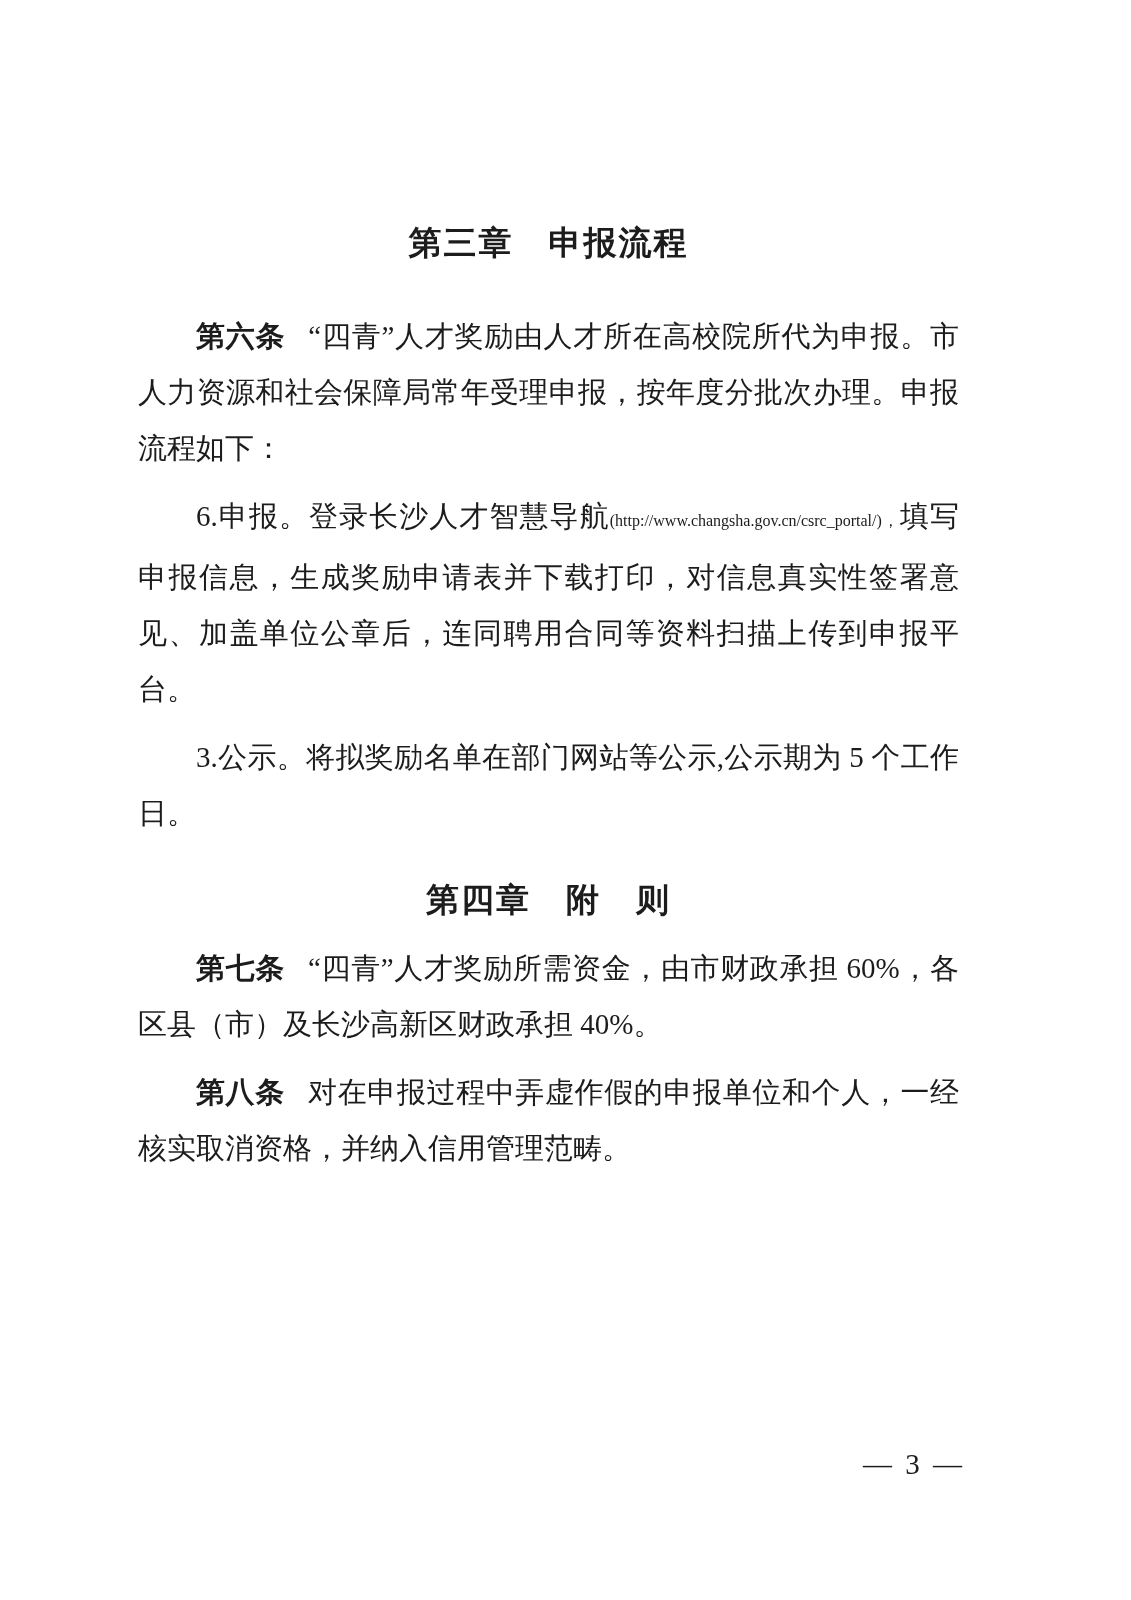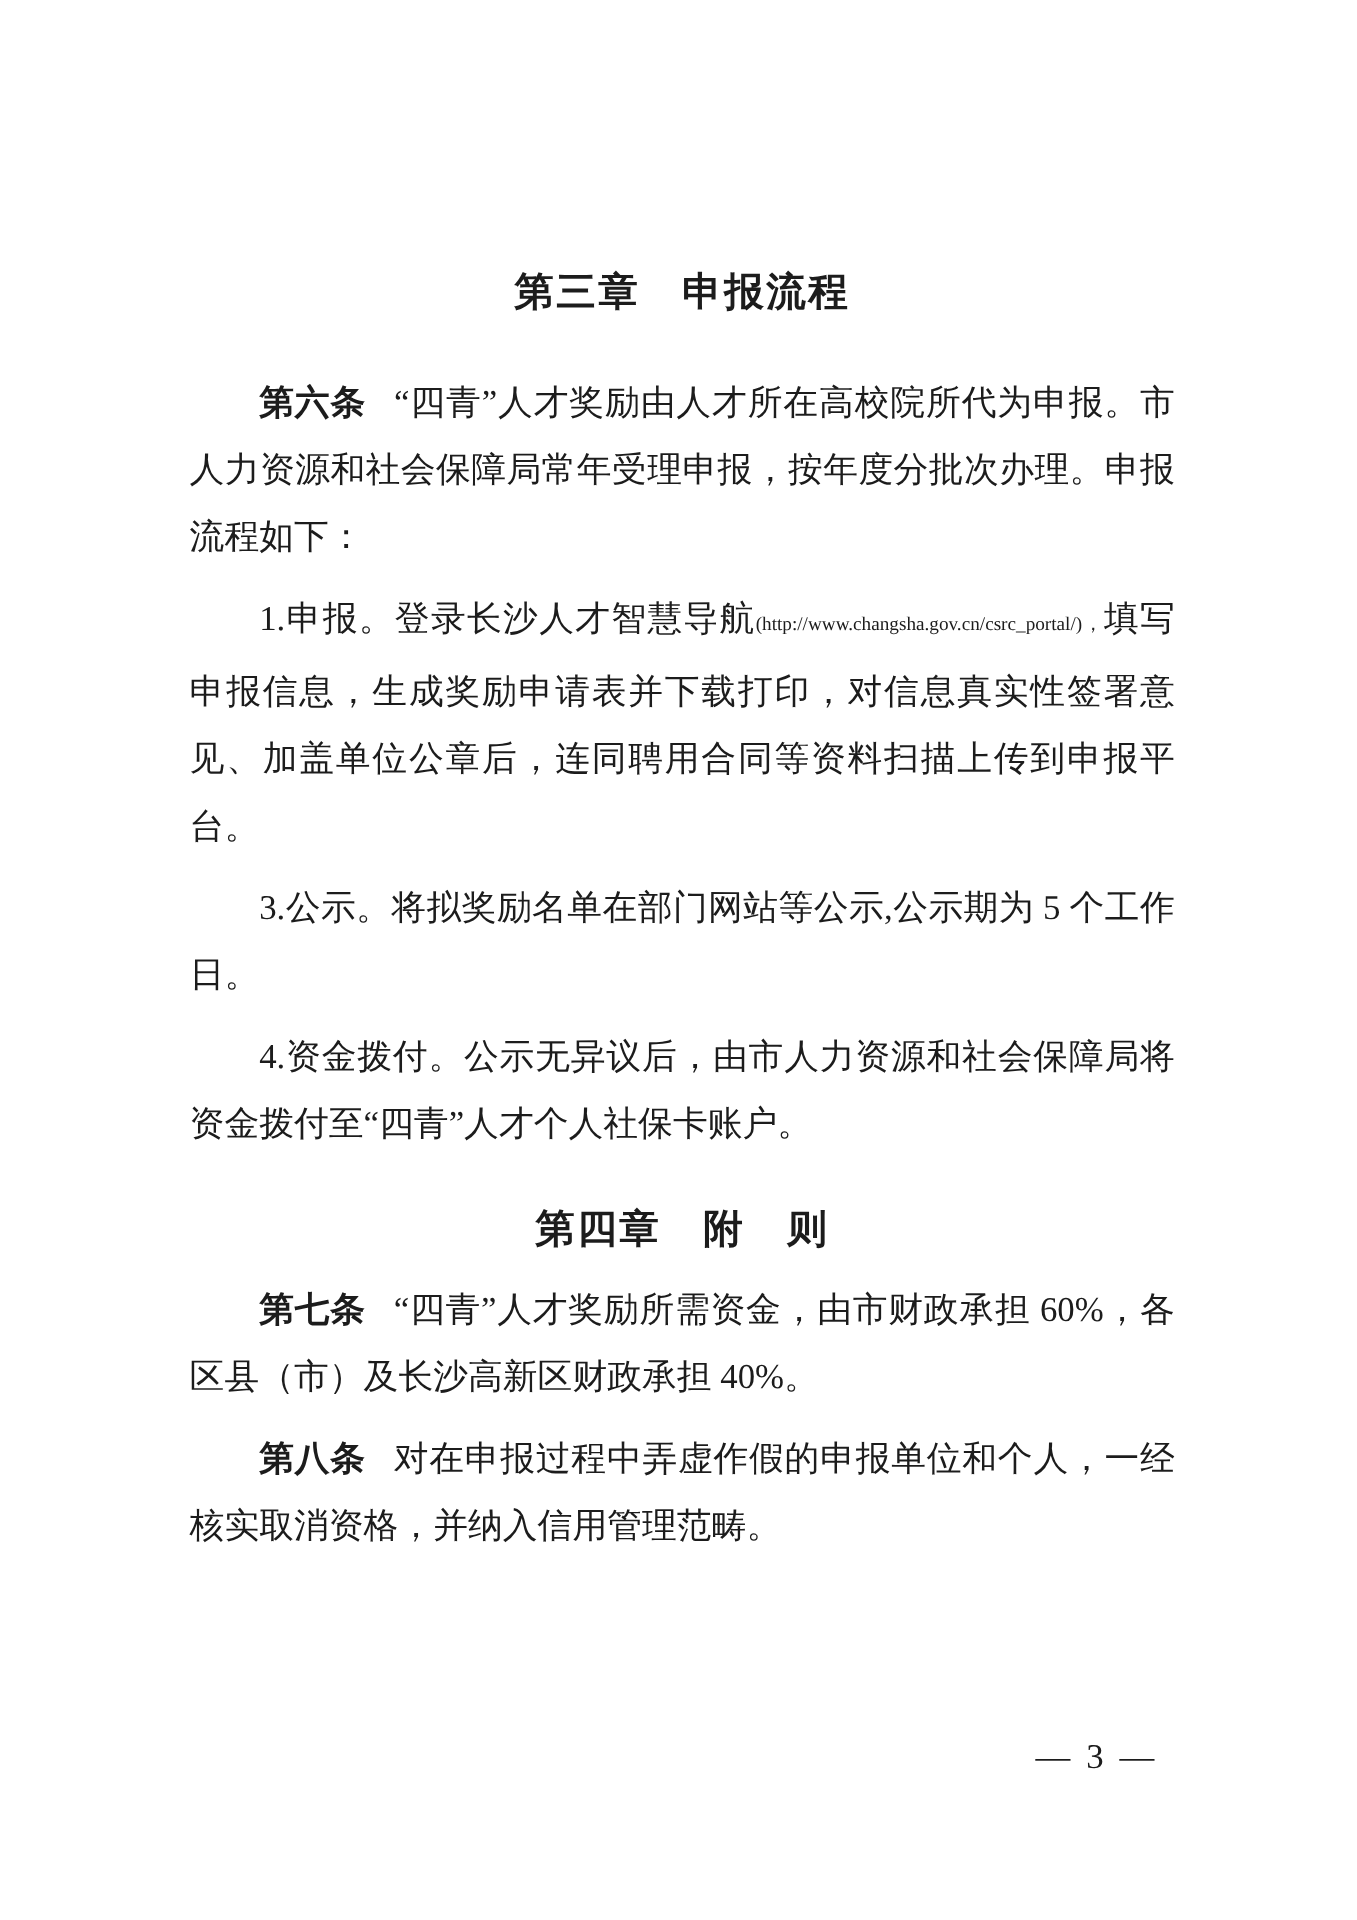--- a/index.html
+++ b/index.html
@@ -11,21 +11,21 @@
     position: relative;
     width: 1131px;
     height: 1600px;
     background: #ffffff;
     color: #1c1c1c;
     font-family: "Liberation Serif", "DejaVu Serif", serif;
     overflow: hidden;
   }
   .content {
     position: absolute;
-    left: 146px;
+    left: 126px;
     top: 218px;
     width: 845px;
   }
   .chapter-title {
     font-family: "Liberation Sans", "DejaVu Sans", sans-serif;
     font-weight: 700;
     font-size: 33px;
     line-height: 50px;
     text-align: center;
     letter-spacing: 2px;
@@ -64,26 +64,25 @@
 </head>
 <body>
 
 <div class="page">
   <div class="content">
 
     <h1 class="chapter-title">第三章　申报流程</h1>
 
     <p class="body-para"><span class="art-label">第六条</span><span>“四青”人才奖励由人才所在高校院所代为申报。市人力资源和社会保障局常年受理申报，按年度分批次办理。申报流程如下：</span></p>
 
-    <p class="body-para"><span>1.申报。登录长沙人才智慧导航</span><span class="url-inline">(http://www.changsha.gov.cn/csrc_portal/)，</span><span>填写申报信息，生成奖励申请表并下载打印，对信息真实性签署意见、加盖单位公章后，连同聘用合同等资料扫描上传到申报平台。</span></p>
+    <p class="body-para"><span>6.申报。登录长沙人才智慧导航</span><span class="url-inline">(http://www.changsha.gov.cn/csrc_portal/)，</span><span>填写申报信息，生成奖励申请表并下载打印，对信息真实性签署意见、加盖单位公章后，连同聘用合同等资料扫描上传到申报平台。</span></p>
 
 
     <p class="body-para">3.公示。将拟奖励名单在部门网站等公示,公示期为 5 个工作日。</p>
 
-    <p class="body-para">4.资金拨付。公示无异议后，由市人力资源和社会保障局将资金拨付至“四青”人才个人社保卡账户。</p>
 
     <h1 class="chapter-title second">第四章　附　则</h1>
 
     <p class="body-para"><span class="art-label">第七条</span><span>“四青”人才奖励所需资金，由市财政承担 60%，各区县（市）及长沙高新区财政承担 40%。</span></p>
 
     <p class="body-para"><span class="art-label">第八条</span><span>对在申报过程中弄虚作假的申报单位和个人，一经核实取消资格，并纳入信用管理范畴。</span></p>
 
 
   </div>
 

